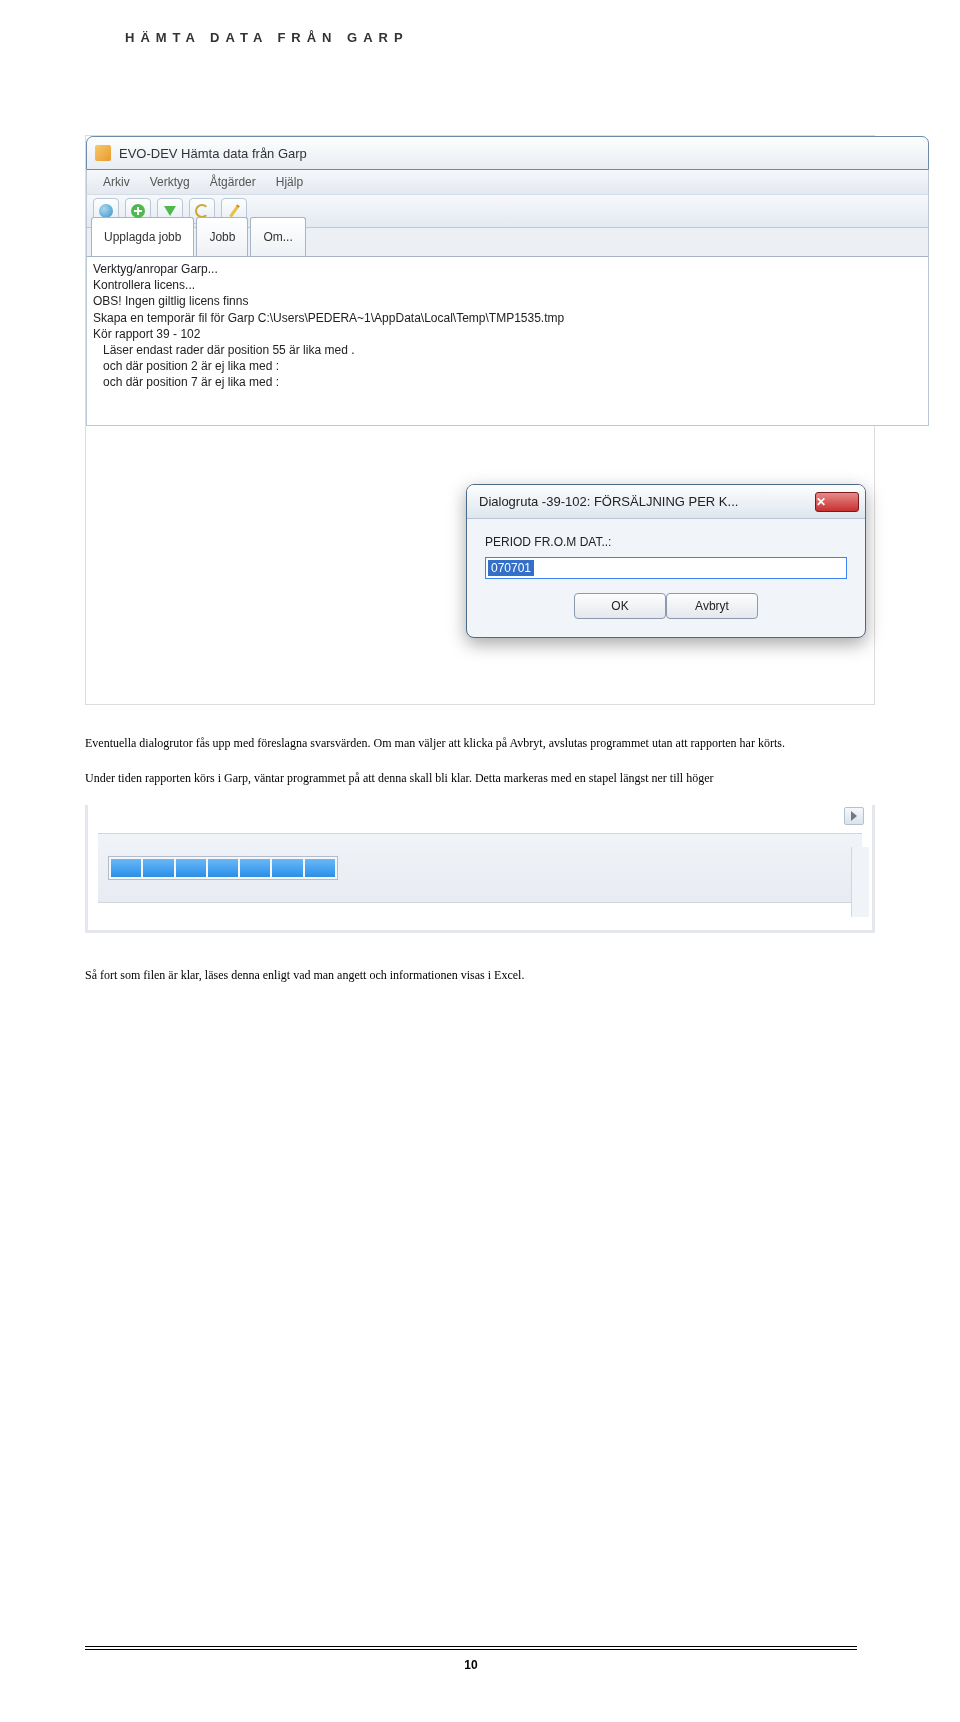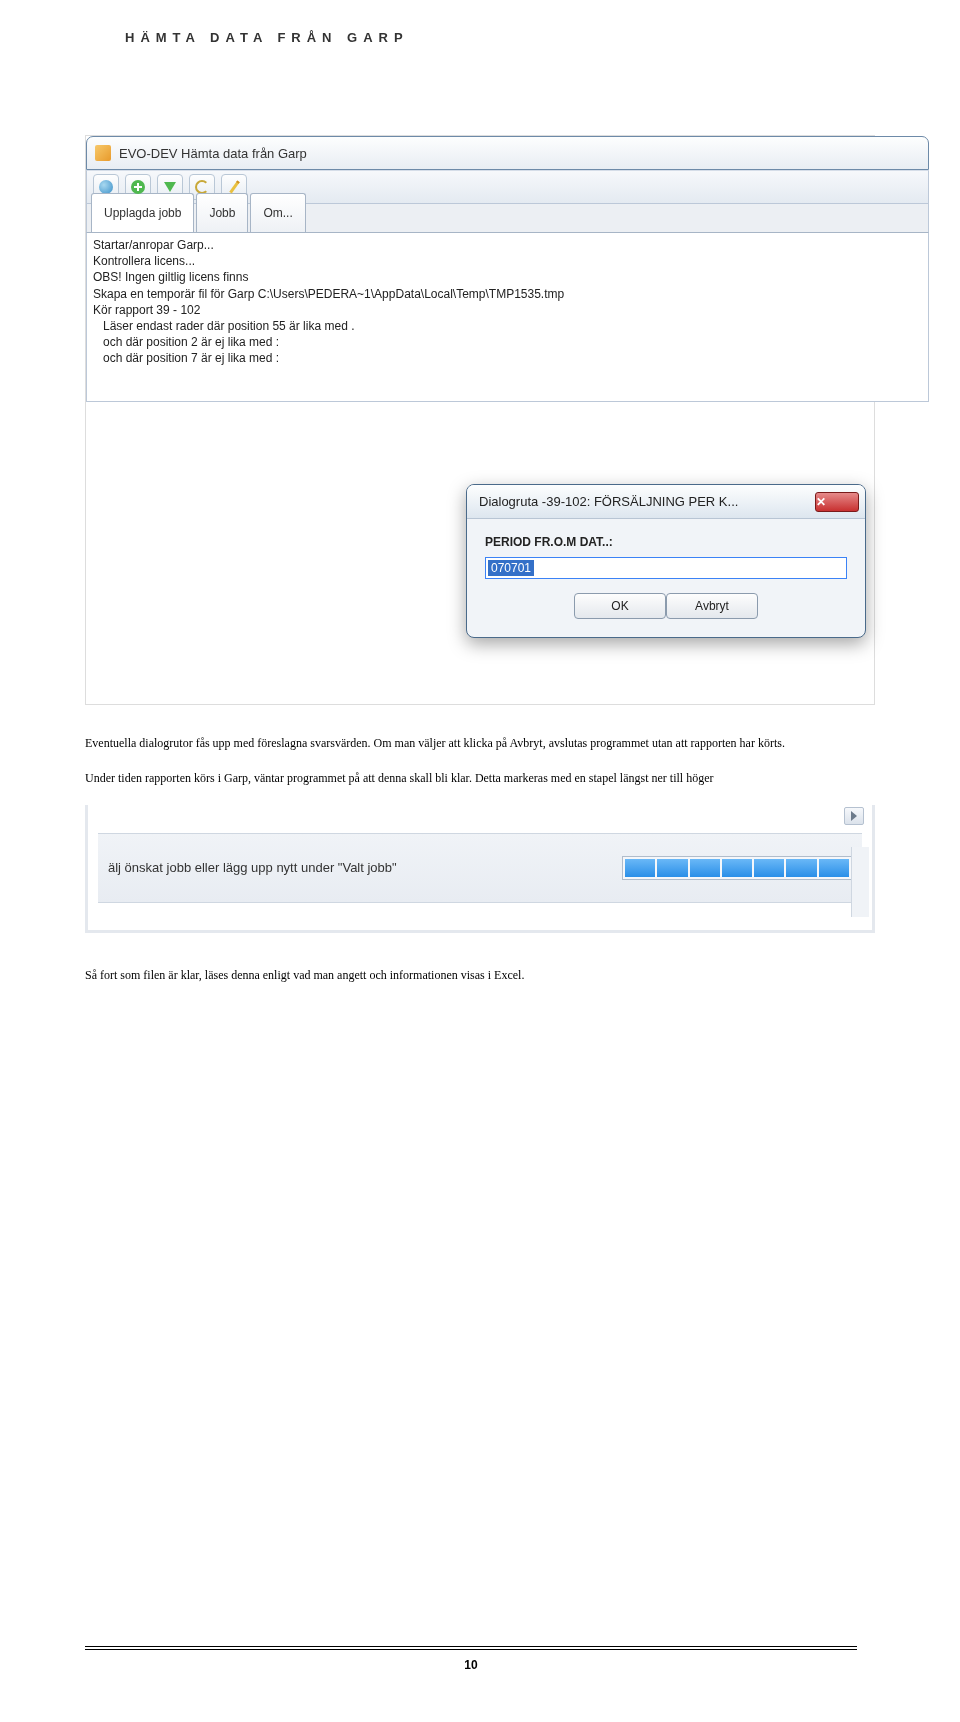--- a/index.html
+++ b/index.html
@@ -157,21 +157,21 @@
     font-size: 12px;
     display: flex;
     align-items: center;
     justify-content: center;
     font-weight: bold;
   }
   .dlg-body {
     padding: 14px 18px 18px 18px;
     font-size: 12px;
   }
-  .dlg-label { padding: 2px 0 8px 0; color: #222; font-weight:bold; }
+  .dlg-label { padding: 2px 0 8px 0; color: #222; font-weight:normal; }
   .dlg-input {
     width: 100%;
     height: 22px;
     border: 1px solid #3b82f6;
     background: #fff;
     font-size: 12px;
     color: #222;
     margin-bottom: 14px;
     display: flex;
     align-items: center;
@@ -287,20 +287,26 @@
 <body>
 
 <div class="page-header">HÄMTA DATA FRÅN GARP</div>
 
 <div class="screenshot1">
   <div class="mainwin">
     <div class="titlebar">
       <div class="title-icon"></div>
       <span>EVO-DEV Hämta data från Garp</span>
     </div>
+    <div class="menubar">
+      <div class="menu-item">Arkiv</div>
+      <div class="menu-item">Verktyg</div>
+      <div class="menu-item">Åtgärder</div>
+      <div class="menu-item">Hjälp</div>
+    </div>
     <div class="toolbar">
       <div class="tb-btn">
           <div class="ico-globe"></div>
         </div>
       <div class="tb-btn">
           <div class="ico-plus"></div>
         </div>
       <div class="tb-btn">
           <div class="ico-arrow"></div>
         </div>
@@ -310,21 +316,21 @@
       <div class="tb-btn">
           <div class="ico-edit"></div>
         </div>
     </div>
     <div class="tabstrip">
       <div class="tab active">Upplagda jobb</div>
       <div class="tab">Jobb</div>
       <div class="tab">Om...</div>
     </div>
     <div class="logarea">
-      <div>Startar/anropar Garp...</div>
+      <div>Verktyg/anropar Garp...</div>
       <div>Kontrollera licens...</div>
       <div>OBS! Ingen giltlig licens finns</div>
       <div>Skapa en temporär fil för Garp C:\Users\PEDERA~1\AppData\Local\Temp\TMP1535.tmp</div>
       <div>Kör rapport 39 - 102</div>
       <div class="indent">Läser endast rader där position 55 är lika med .</div>
       <div class="indent">och där position 2 är ej lika med :</div>
       <div class="indent">och där position 7 är ej lika med :</div>
     </div>
   </div>
 
@@ -348,21 +354,20 @@
   </div>
 </div>
 
 <p class="body-text">Eventuella dialogrutor fås upp med föreslagna svarsvärden. Om man väljer att klicka på Avbryt, avslutas programmet utan att rapporten har körts.</p>
 <p class="body-text">Under tiden rapporten körs i Garp, väntar programmet på att denna skall bli klar. Detta markeras med en stapel längst ner till höger</p>
 
 <div class="screenshot2">
   <div class="s2-frame">
     <div class="s2-scrollend"></div>
     <div class="s2-inner">
-      <span class="label">älj önskat jobb eller lägg upp nytt under "Valt jobb"</span>
       <div class="progress">
         <div class="seg"></div>
         <div class="seg"></div>
         <div class="seg"></div>
         <div class="seg"></div>
         <div class="seg"></div>
         <div class="seg"></div>
         <div class="seg"></div>
       </div>
     </div>

